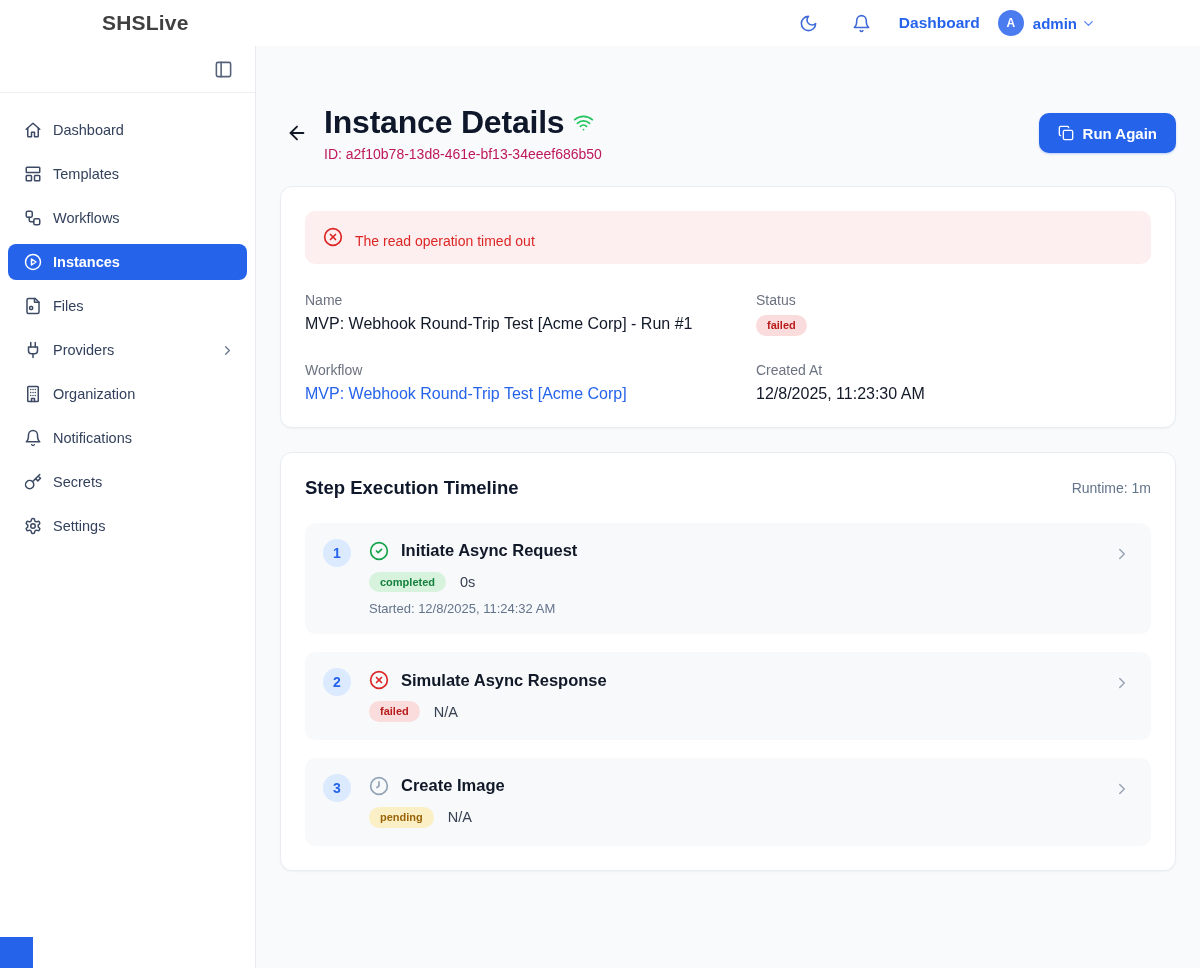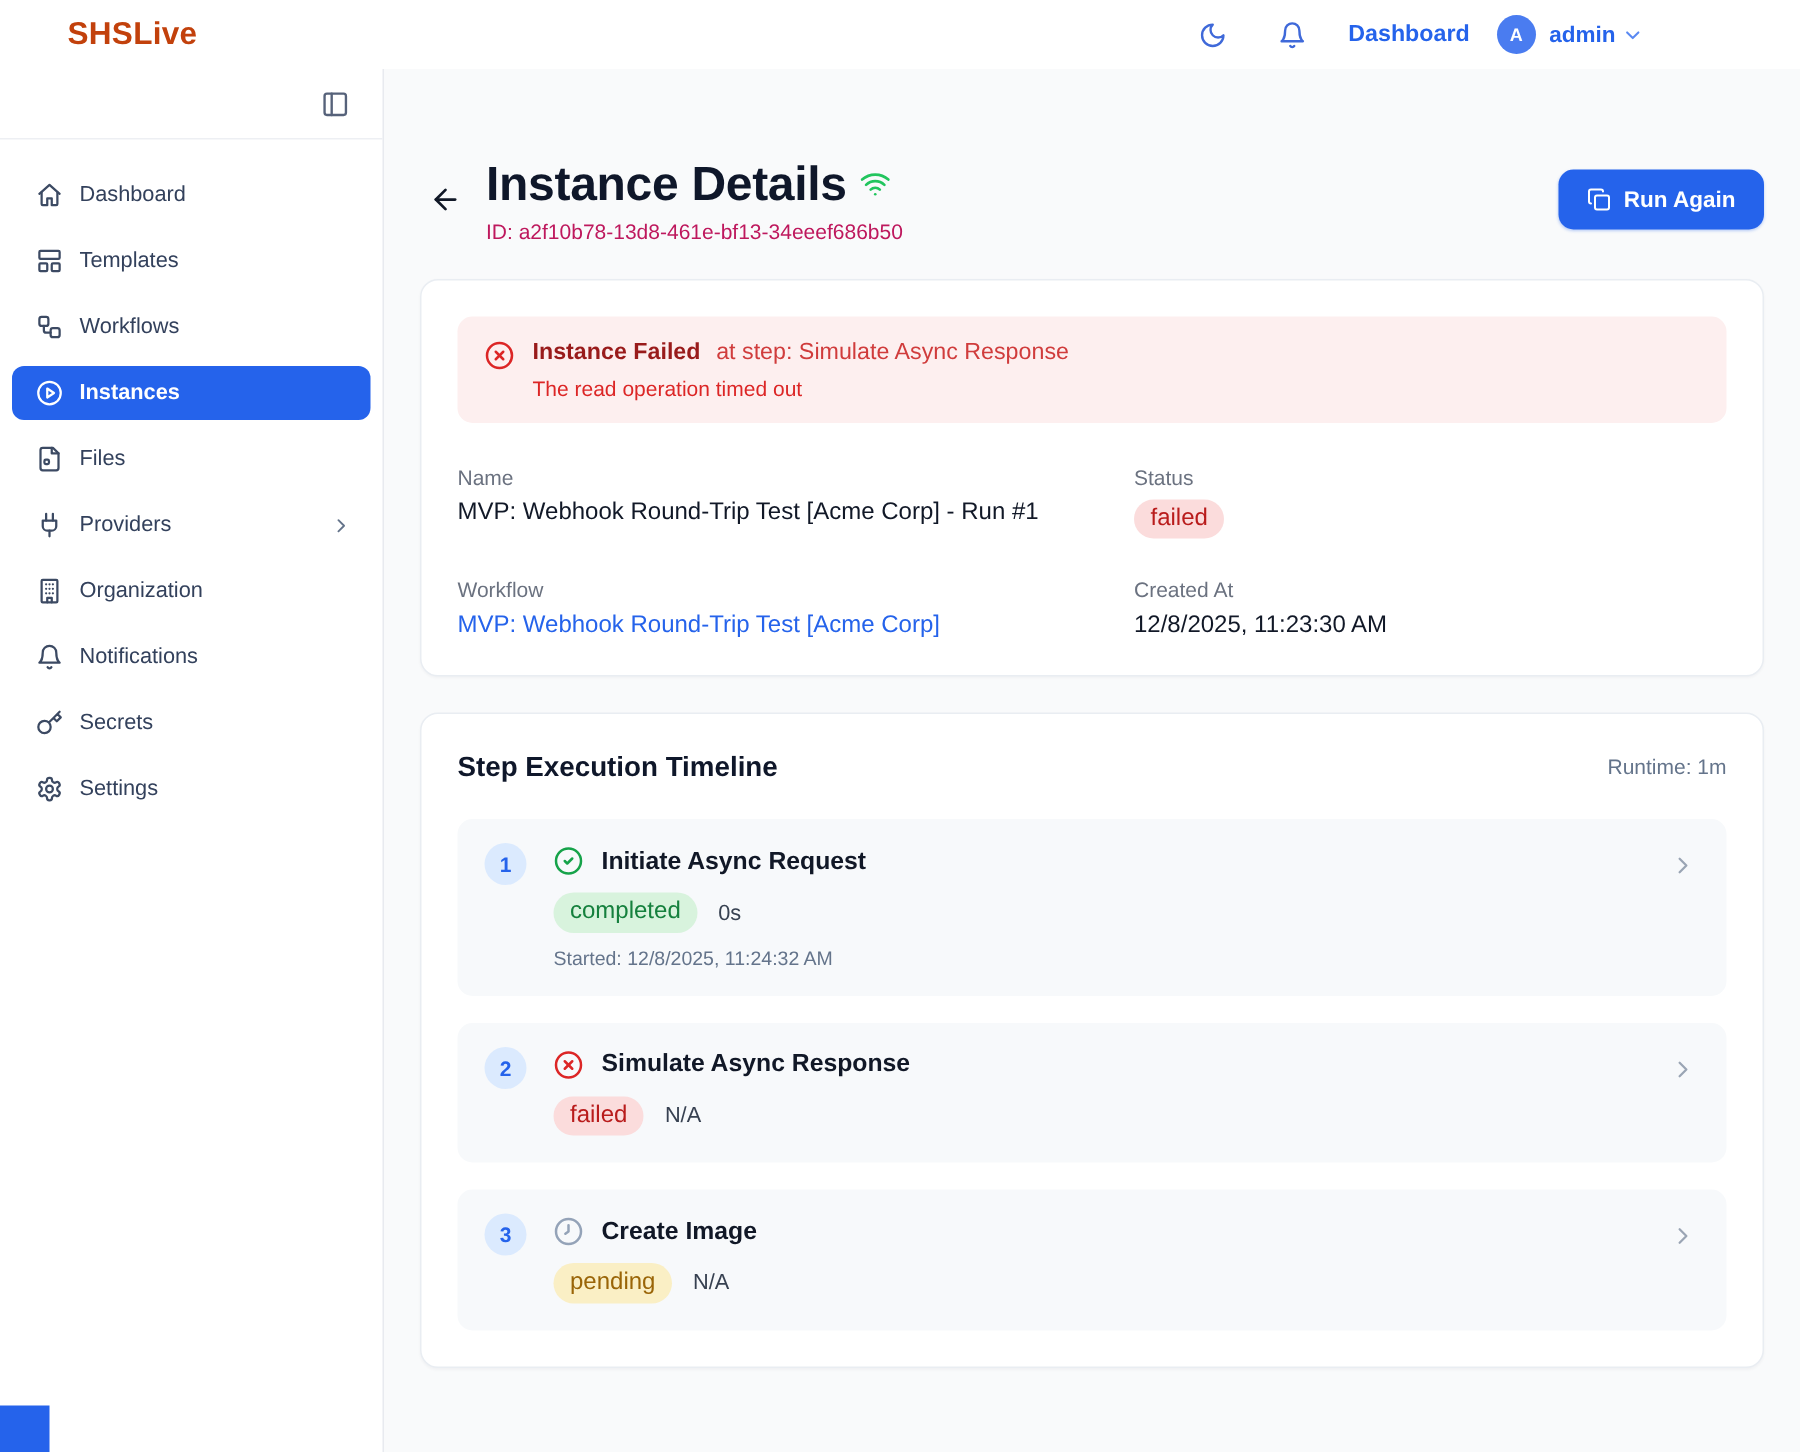--- a/index.html
+++ b/index.html
@@ -1,20 +1,20 @@
 <!DOCTYPE html>
 <html><head>
 <meta charset="utf-8">
 <style>
   * { margin:0; padding:0; box-sizing:border-box; }
   html,body { width:1200px; height:968px; font-family:"Liberation Sans", sans-serif; background:#ffffff; overflow:hidden; }
 
   
   .topbar { height:46px; display:flex; align-items:center; background:#fff; position:relative; z-index:5; }
-  .logo { margin-left:45px; font-size:21px; font-weight:800; color:#c2410c; letter-spacing:.2px; }
+  .logo { margin-left:102px; font-size:21px; font-weight:800; color:#404040; letter-spacing:.2px; }
   .topbar-right { margin-left:auto; margin-right:104px; display:flex; align-items:center; }
   .icon-btn { background:none; border:none; cursor:pointer; color:#3f69d9; display:flex; align-items:center; padding:4px; }
   .icon-btn + .icon-btn { margin-left:26px; }
   .top-link { margin-left:24px; font-size:15.5px; font-weight:700; color:#2563eb; text-decoration:none; }
   .avatar { margin-left:18px; width:26px; height:26px; border-radius:50%; background:#4a7cf0; color:#fff; font-size:12px; font-weight:700; display:flex; align-items:center; justify-content:center; }
   .user-name { margin-left:9px; font-size:15px; font-weight:700; color:#2563eb; }
   .user-chevron { margin-left:4px; color:#5b8af2; display:flex; }
 
   
   .sidebar { position:absolute; left:0; top:46px; bottom:0; width:256px; background:#fff; border-right:1px solid #e8eaef; }
@@ -42,21 +42,21 @@
   .alert { background:#fdefef; border-radius:10px; padding:15px 18px; display:flex; gap:12px; }
   .alert-icon { color:#dc2626; flex:0 0 20px; margin-top:1px; }
   .alert-title { font-size:15.5px; font-weight:700; color:#991b1b; }
   .alert-sub { font-size:15.5px; font-weight:400; color:#d03c3c; margin-left:6px; }
   .alert-msg { font-size:14px; color:#dc2626; margin-top:7px; }
 
   .fields { margin-top:28px; display:grid; grid-template-columns:451px 1fr; row-gap:26px; }
   .f-label { font-size:14px; color:#6b7280; margin-bottom:7px; }
   .f-value { font-size:16px; color:#111827; }
   .f-link { font-size:16px; color:#2563eb; text-decoration:none; cursor:pointer; }
-  .badge { display:inline-block; font-size:16px; font-weight:400; padding:4px 11px; border-radius:999px; line-height:1.15; }
+  .badge { display:inline-block; font-size:11px; font-weight:700; padding:4px 11px; border-radius:999px; line-height:1.15; }
   .badge-failed { background:#fbdcdc; color:#b91c1c; }
   .badge-completed { background:#d8f3dd; color:#15803d; }
   .badge-pending { background:#faefc5; color:#9a6508; }
 
   .card-timeline { margin-top:24px; padding:24px; }
   .tl-head { display:flex; align-items:center; }
   .tl-title { font-size:18.5px; font-weight:700; color:#0f172a; }
   .tl-runtime { margin-left:auto; font-size:14px; color:#64748b; }
   .steps { margin-top:24px; }
   .step { background:#f7f9fb; border-radius:10px; padding:18px 20px 18px 18px; margin-bottom:18px; position:relative; display:flex; gap:18px; cursor:pointer; }
@@ -273,24 +273,20 @@
 
     <div class="alert">
       <span class="alert-icon">
         <svg width="20" height="20" viewBox="0 0 24 24" fill="none" stroke="currentColor" stroke-width="2" stroke-linecap="round" stroke-linejoin="round">
             <circle cx="12" cy="12" r="10"></circle>
             <path d="m15 9-6 6"></path>
             <path d="m9 9 6 6"></path>
           </svg>
       </span>
       <div>
-        <div>
-          <span class="alert-title">Instance Failed</span>
-          <span class="alert-sub">at step: Simulate Async Response</span>
-        </div>
         <div class="alert-msg">The read operation timed out</div>
       </div>
     </div>
 
     <div class="fields">
       <div>
         <div class="f-label">Name</div>
         <div class="f-value">MVP: Webhook Round-Trip Test [Acme Corp] - Run #1</div>
       </div>
       <div>

